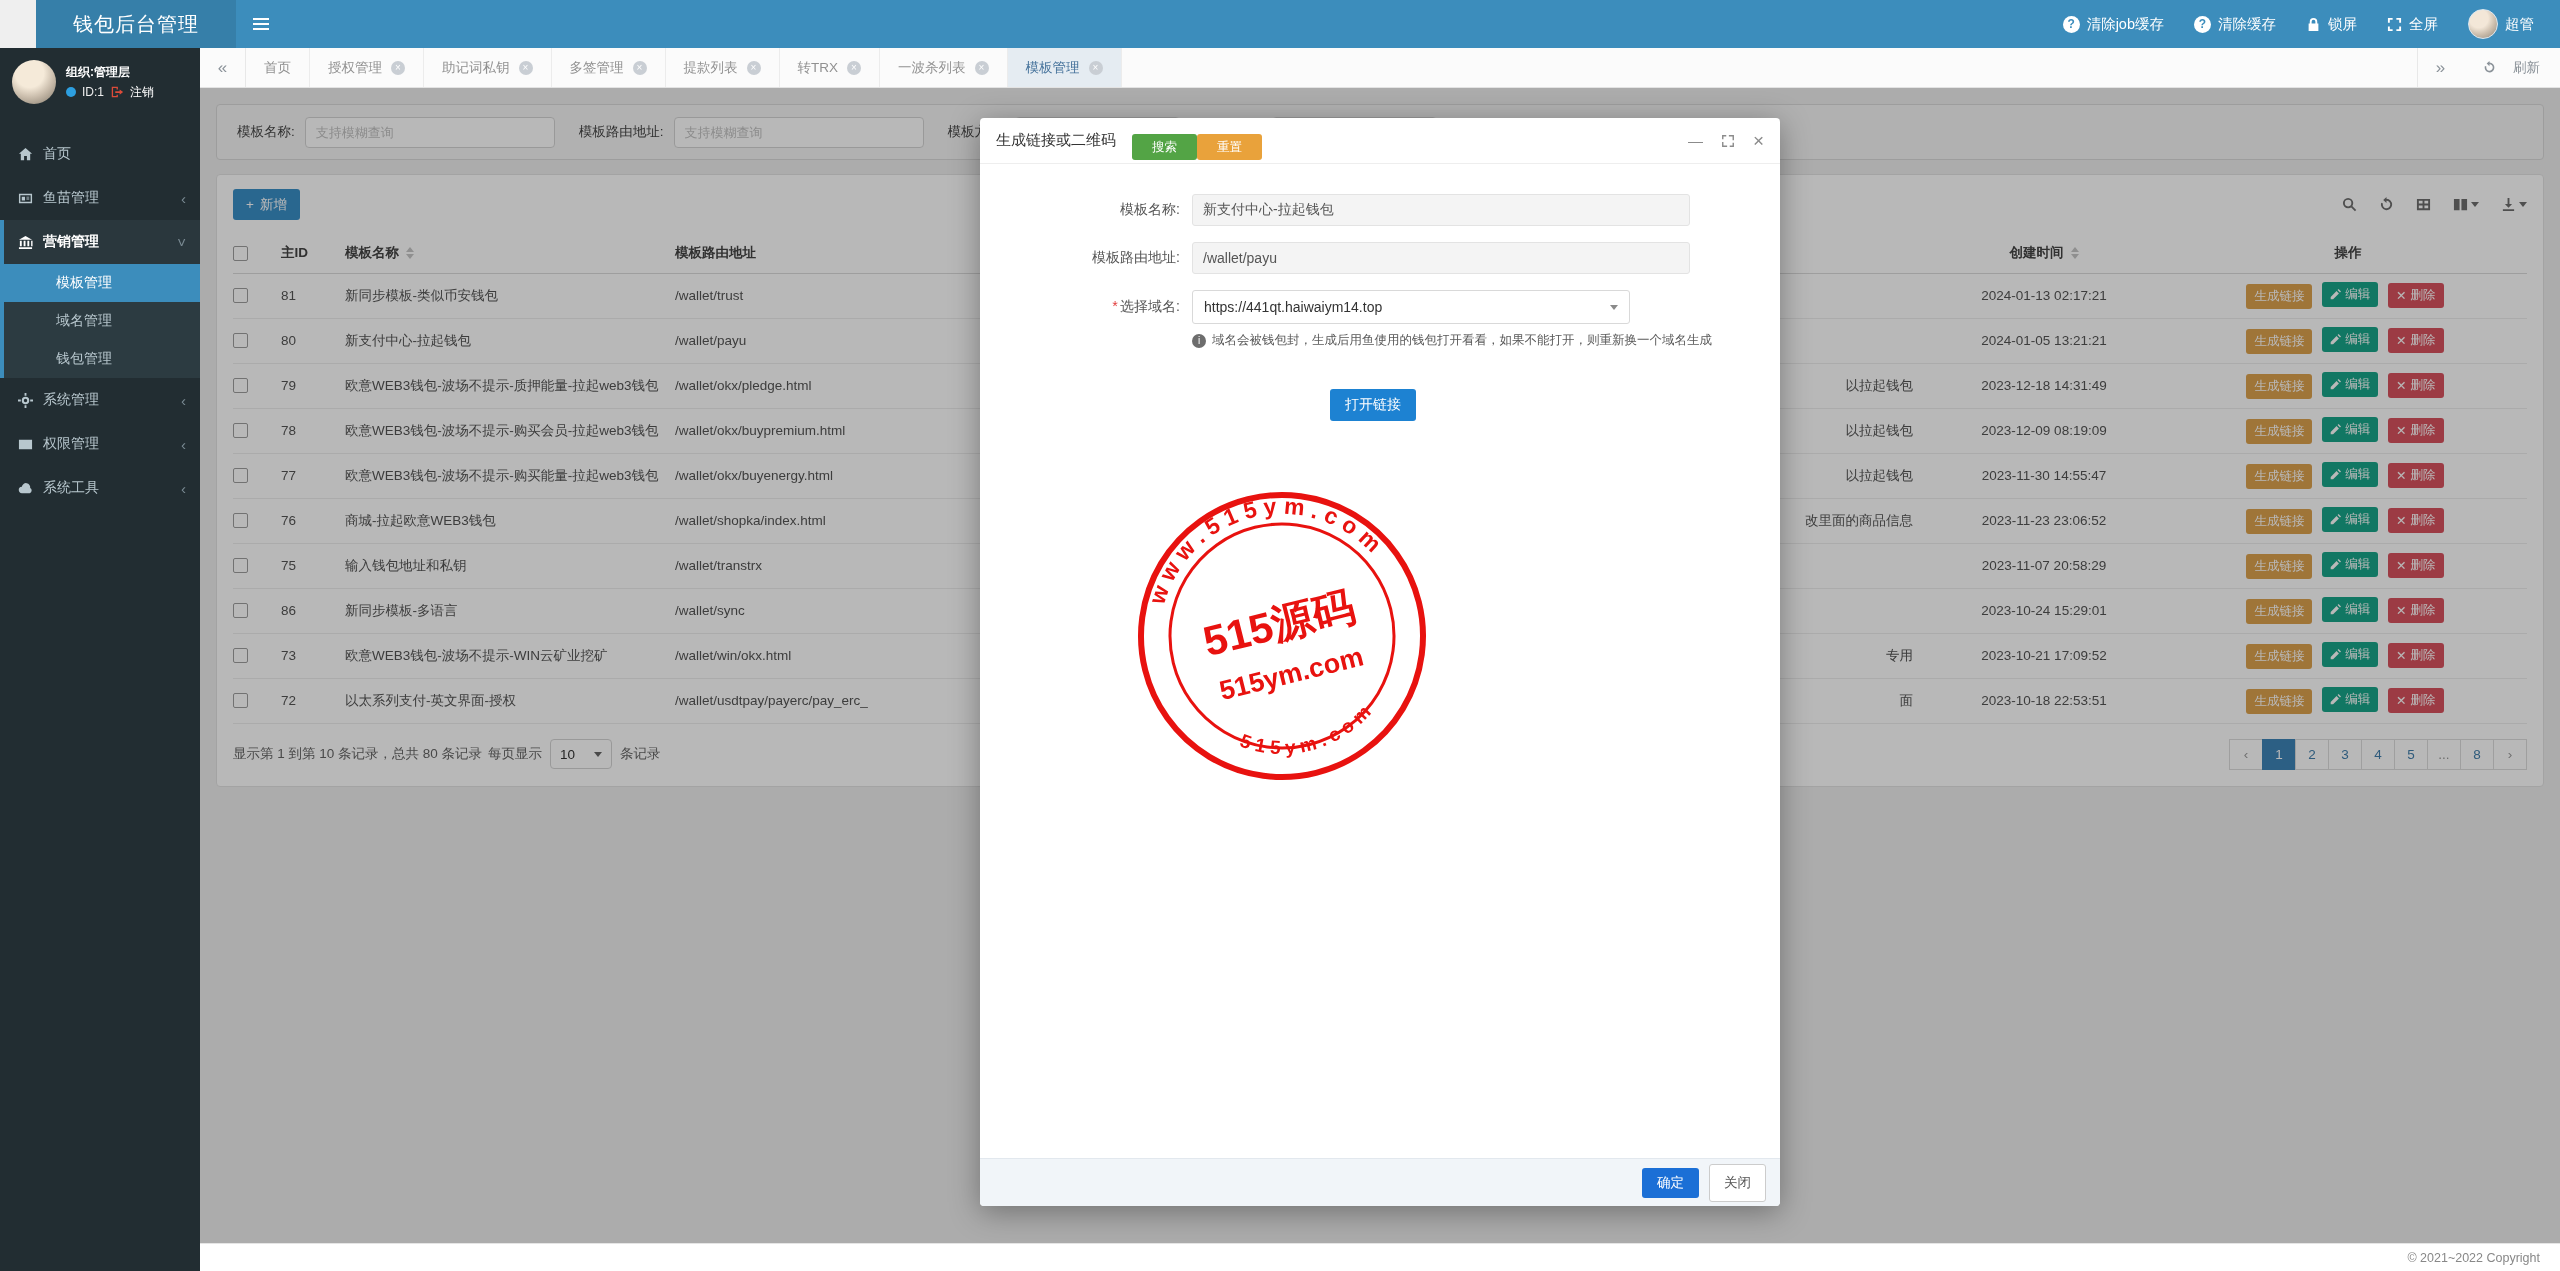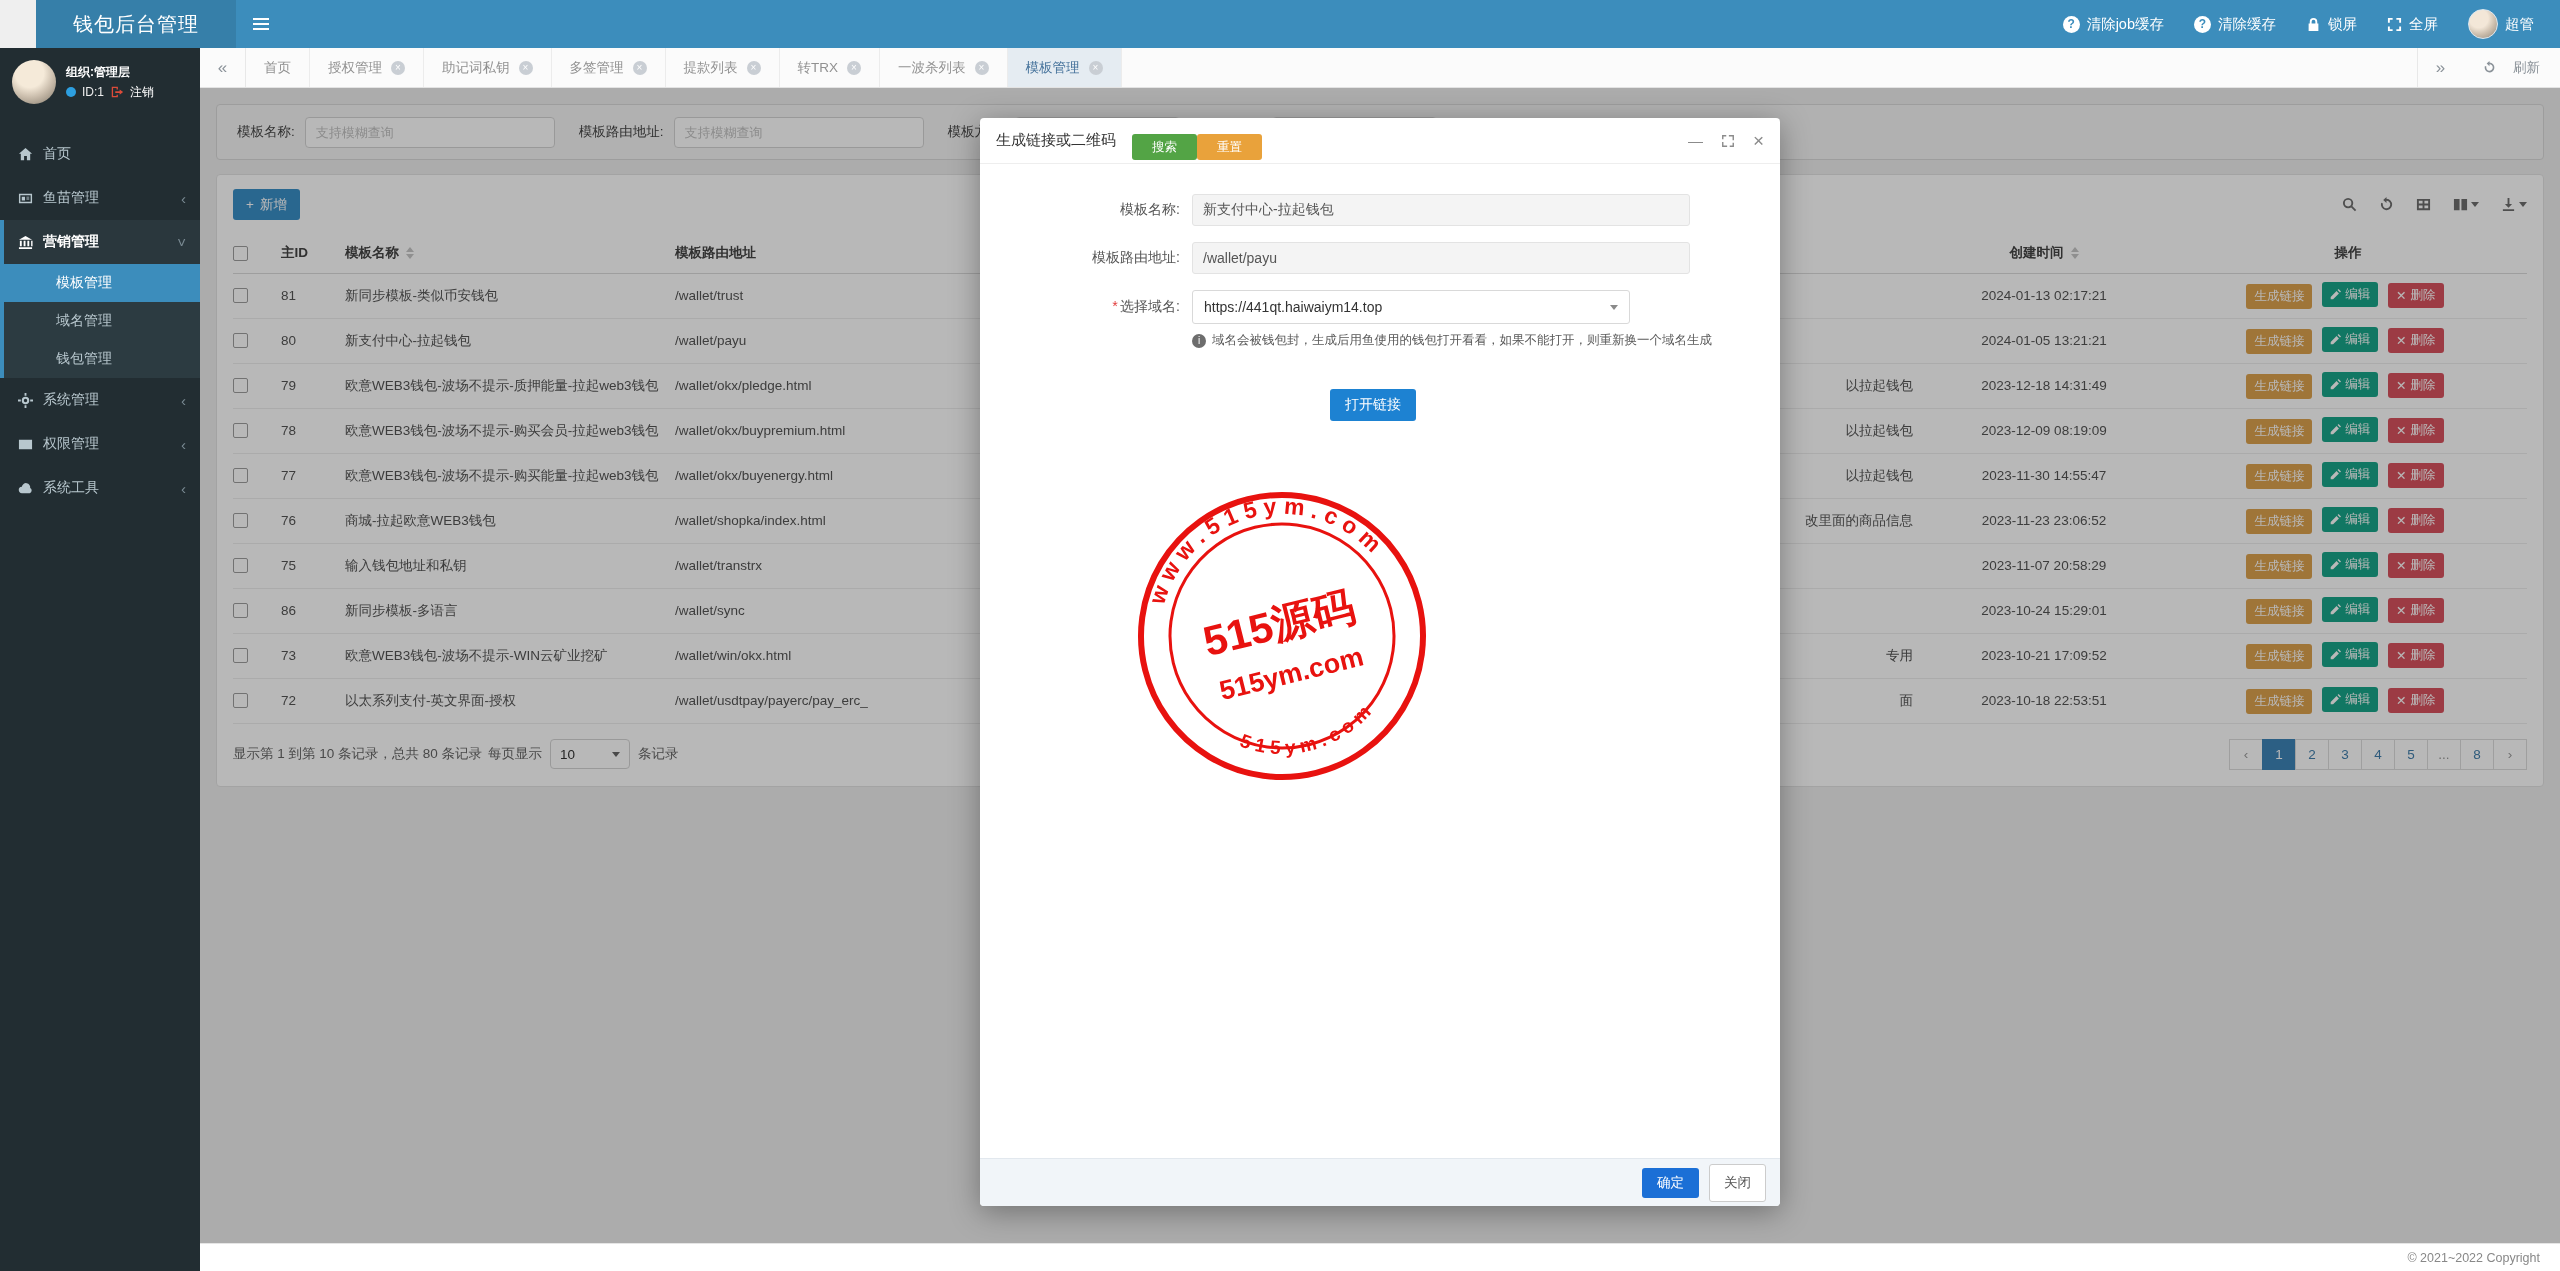--- a/index.html
+++ b/index.html
@@ -93,21 +93,21 @@
   .sort .up { border-bottom:5px solid #c6c6c6; }
   .sort .dn { border-top:5px solid #c6c6c6; }
   .act-btn { border:none; color:#fff; height:25px; padding:0 8px; border-radius:3px; font-size:12.5px;
              margin-right:6px; cursor:pointer; font-family:inherit; display:inline-flex; align-items:center; gap:4px; }
   .b-link { background:#dda24e; }
   .b-edit { background:#18a689; }
   .b-del  { background:#d9535f; }
 
   .pager-row { display:flex; align-items:center; margin-top:15px; font-size:13.5px; color:#666; }
   .per-page { display:inline-flex; align-items:center; gap:8px; margin-left:6px; }
-  .pp-select { width:80px; height:30px; border:1px solid #d5d5d5; border-radius:4px; background:#fff;
+  .pp-select { width:62px; height:30px; border:1px solid #d5d5d5; border-radius:4px; background:#fff;
                display:flex; align-items:center; padding:0 9px; cursor:pointer; color:#333; }
   .pager { margin-left:auto; display:flex; }
   .pg { min-width:34px; height:31px; border:1px solid #ddd; background:#fff; color:#427fac;
         display:flex; align-items:center; justify-content:center; font-size:13.5px; cursor:pointer; margin-left:-1px; }
   .pg.active { background:#3e84b8; border-color:#3e84b8; color:#fff; }
   .pg.dots { color:#999; }
   .pg.nav { color:#9a9a9a; }
 
   
   .backdrop { position:absolute; inset:0; background:rgba(0,0,0,0.28); z-index:40; }

